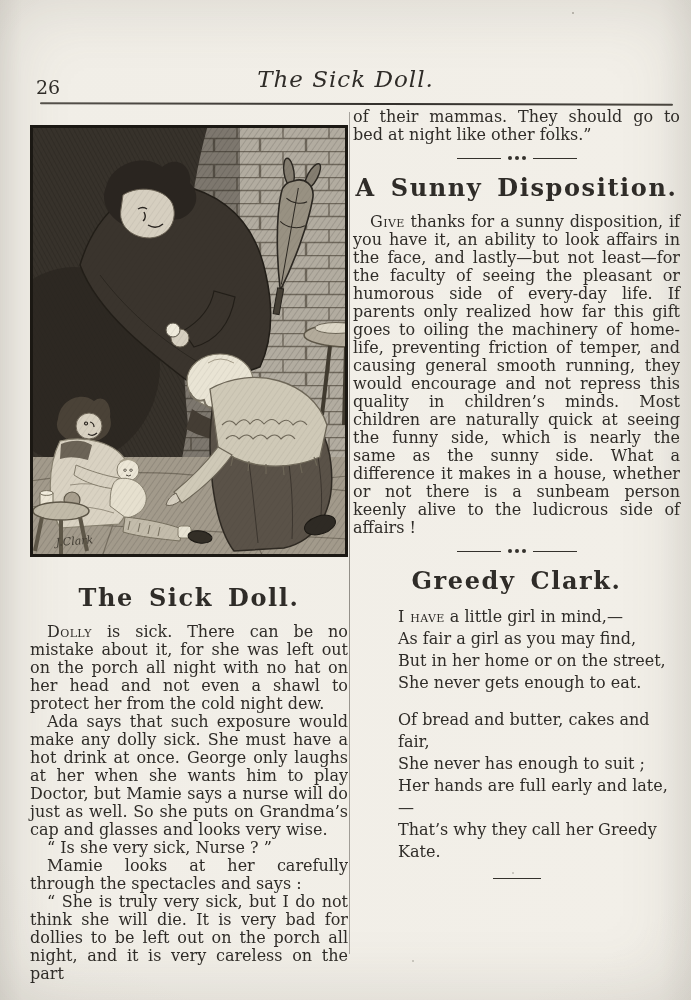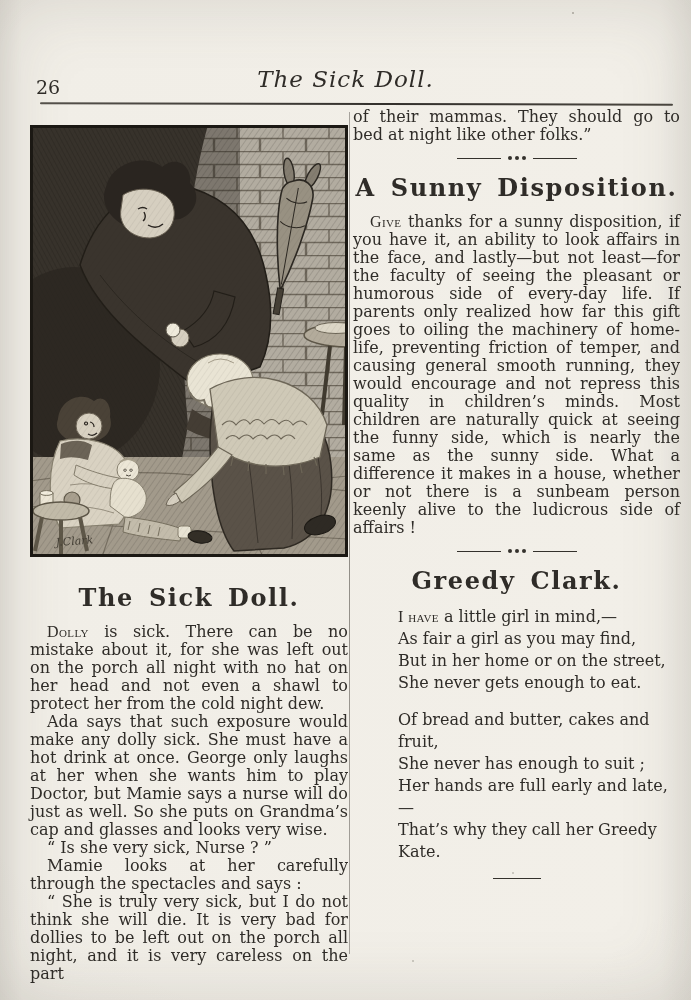--- a/index.html
+++ b/index.html
@@ -42,21 +42,21 @@
   .col-rule{
     position:absolute;left:349px;top:112px;height:842px;width:1px;
     background:linear-gradient(#8d8983,#6f6b64 50%,#8d8983);opacity:.75;
   }
   
   .bodytext p{
     margin:0;font-size:16px;line-height:18px;text-align:justify;
     text-justify:inter-word;
   }
   .ind{text-indent:17px;}
-  .sc{font-variant:small-caps;letter-spacing:.4px;font-family:Liberation Serif, serif;}
+  .sc{font-variant:small-caps;letter-spacing:.4px;}
   
   .sec-heading{
     text-align:center;font-size:24px;letter-spacing:1.6px;word-spacing:5px;
     margin:0 0 11px 0;
   }
   .left-heading{margin-top:26px;}
   
   .orn{display:flex;align-items:center;justify-content:center;gap:7px;margin:12px 0 13px;}
   .orn .bar{width:44px;height:1px;background:#34312c;}
   .orn .dots{display:flex;gap:3px;align-items:center;}
@@ -230,21 +230,21 @@
 
     <h2 class="sec-heading">Greedy Clark.</h2>
 
     <div class="stanza">
       <div class="line"><span class="sc">I have</span><span> a little girl in mind,—</span></div>
       <div class="line">As fair a girl as you may find,</div>
       <div class="line">But in her home or on the street,</div>
       <div class="line">She never gets enough to eat.</div>
     </div>
     <div class="stanza">
-      <div class="line">Of bread and butter, cakes and fruit,</div>
+      <div class="line">Of bread and butter, cakes and fair,</div>
       <div class="line">She never has enough to suit ;</div>
       <div class="line">Her hands are full early and late,—</div>
       <div class="line line-indent">That’s why they call her Greedy Kate.</div>
     </div>
 
     <div class="short-rule"></div>
 
   </div>
 </div>
 

